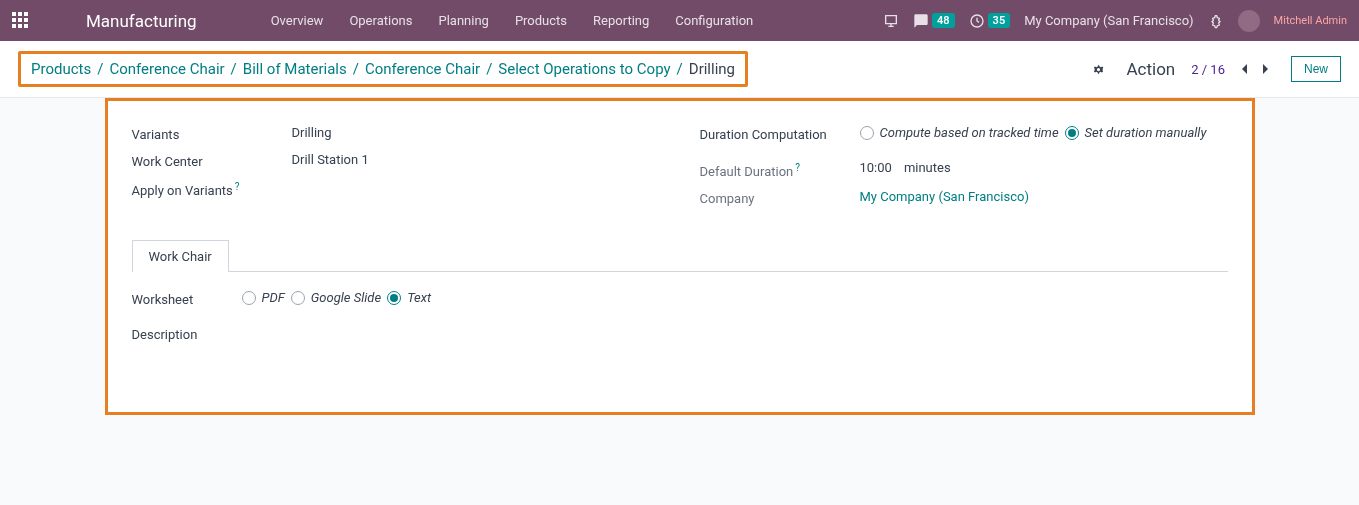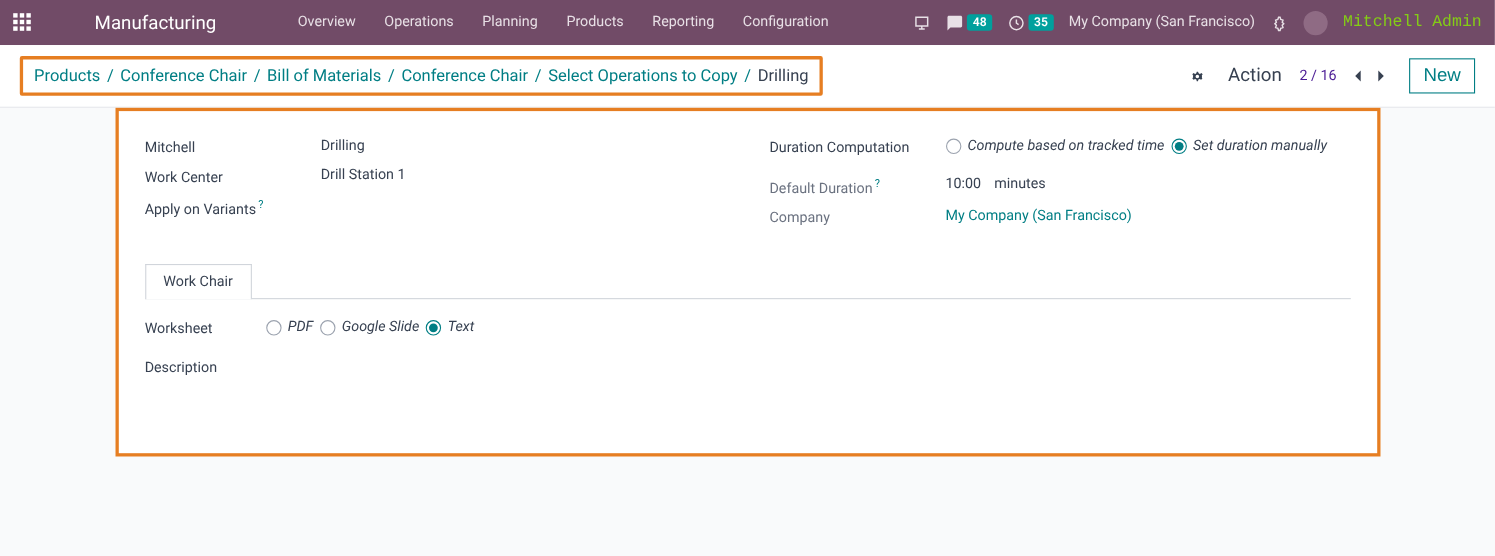--- a/index.html
+++ b/index.html
@@ -11,34 +11,34 @@
 .app-title { font-size: 17px; font-weight: 400; margin-right: 20px; }
 .nav-menu { display: flex; gap: 6px; }
 .nav-item { padding: 6px 10px; font-size: 13px; color: #e8e0e6; cursor: pointer; }
 .topbar-right { margin-left: auto; display: flex; align-items: center; gap: 14px; }
 .systray-icon { position: relative; cursor: pointer; display: flex; align-items: center; color: #e8e0e6; }
 .badge { font-size: 11px; font-weight: 600; padding: 1px 5px; border-radius: 3px; margin-left: 3px; }
 .badge-chat { background: #00a09d; color: #fff; text-align: center; }
 .badge-activity { background: #00a09d; color: #fff; }
 .company-name { font-size: 13px; color: #e8e0e6; }
 .avatar { width: 22px; height: 22px; border-radius: 50%; background: #8f6b84; display: inline-block; }
-.user-name { font-size: 15px; color: #84cc16; font-family: Liberation Mono, monospace; }
+.user-name { font-size: 11px; color: #fca5a5; }
 
 .controlbar { background: #fff; border-bottom: 1px solid #e5e7eb; padding: 10px 18px; display: flex; align-items: center; }
 .breadcrumb { display: flex; align-items: center; flex-wrap: wrap; gap: 6px; font-size: 15px; border: 3px solid #e67e22; padding: 6px 10px; border-radius: 2px; }
 .breadcrumb a { color: #017e84; text-decoration: none; cursor: pointer; }
 .breadcrumb .sep { color: #017e84; }
 .breadcrumb .current { color: #374151; }
 .control-right { margin-left: auto; display: flex; align-items: center; gap: 16px; }
 .action-btn { display: flex; align-items: center; gap: 21px; cursor: pointer; color: #374151; font-size: 17px; }
 .gear { width: 13px; height: 13px; }
 .pager { display: flex; align-items: center; gap: 10px; font-size: 13px; color: #4c1d95; }
 .pager-arrows { display: flex; gap: 4px; }
 .pager-arrow { cursor: pointer; padding: 2px 4px; color: #374151; }
-.new-btn { border: 1px solid #017e84; color: #017e84; background: #fff; padding: 5px 12px; font-size: 17px; cursor: pointer; }
+.new-btn { border: 1px solid #017e84; color: #017e84; background: #fff; padding: 5px 12px; font-size: 12px; cursor: pointer; }
 
 .sheet-wrap { padding: 0 18px 30px 18px; }
 .sheet { background: #fff; border: 3px solid #e67e22; margin: 0 auto; max-width: 1150px; padding: 24px 24px 60px 24px; }
 .form-row { display: flex; gap: 40px; }
 .form-col { flex: 1; }
 .field { display: flex; margin-bottom: 10px; align-items: flex-start; }
 .field-label { width: 160px; font-size: 13px; color: #374151; padding-top: 2px; }
 .field-label.muted { color: #6b7280; }
 .field-value { flex: 1; font-size: 13px; color: #374151; }
 .field-value.link { color: #017e84; }
@@ -150,21 +150,21 @@
     </div>
     <button class="new-btn">New</button>
   </div>
 </div>
 
 <div class="sheet-wrap">
   <div class="sheet">
     <div class="form-row">
       <div class="form-col">
         <div class="field">
-          <div class="field-label">Mitchell</div>
+          <div class="field-label">Variants</div>
           <div class="field-value">Drilling</div>
         </div>
         <div class="field">
           <div class="field-label">Work Center</div>
           <div class="field-value">Drill Station 1</div>
         </div>
         <div class="field">
           <div class="field-label">
             <span>Apply on Variants</span><span class="help-q">?</span>
           </div>

